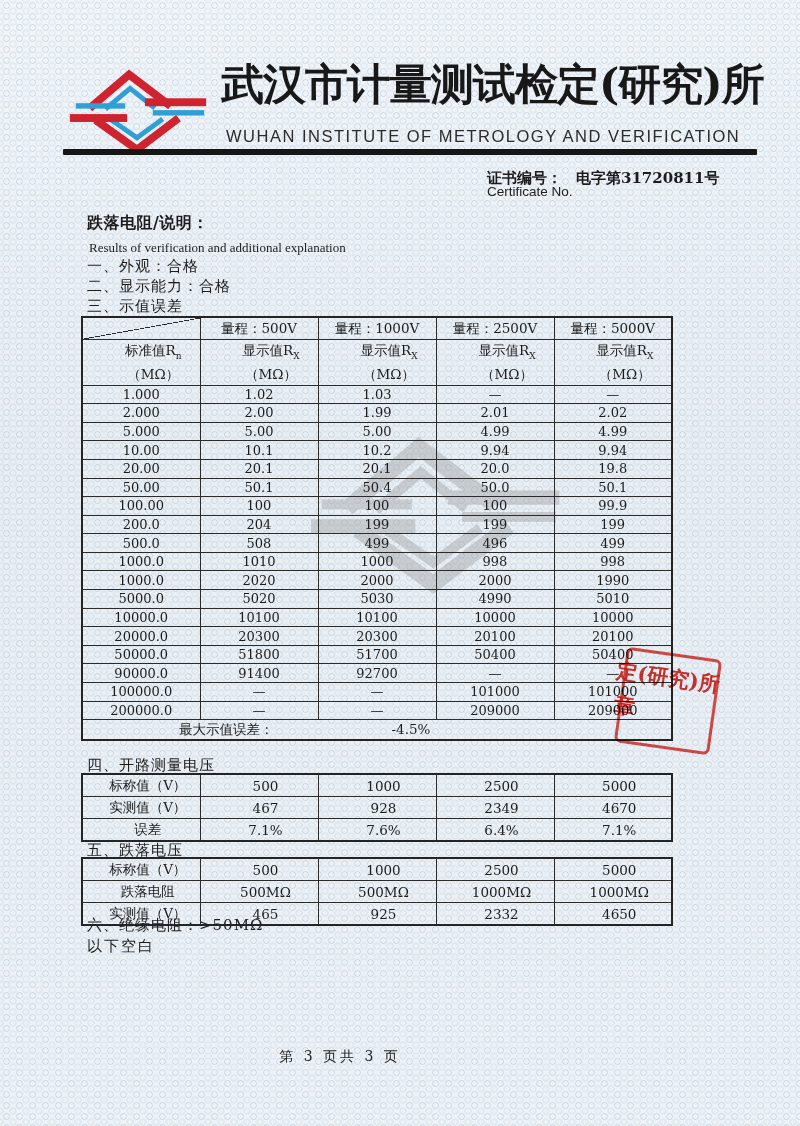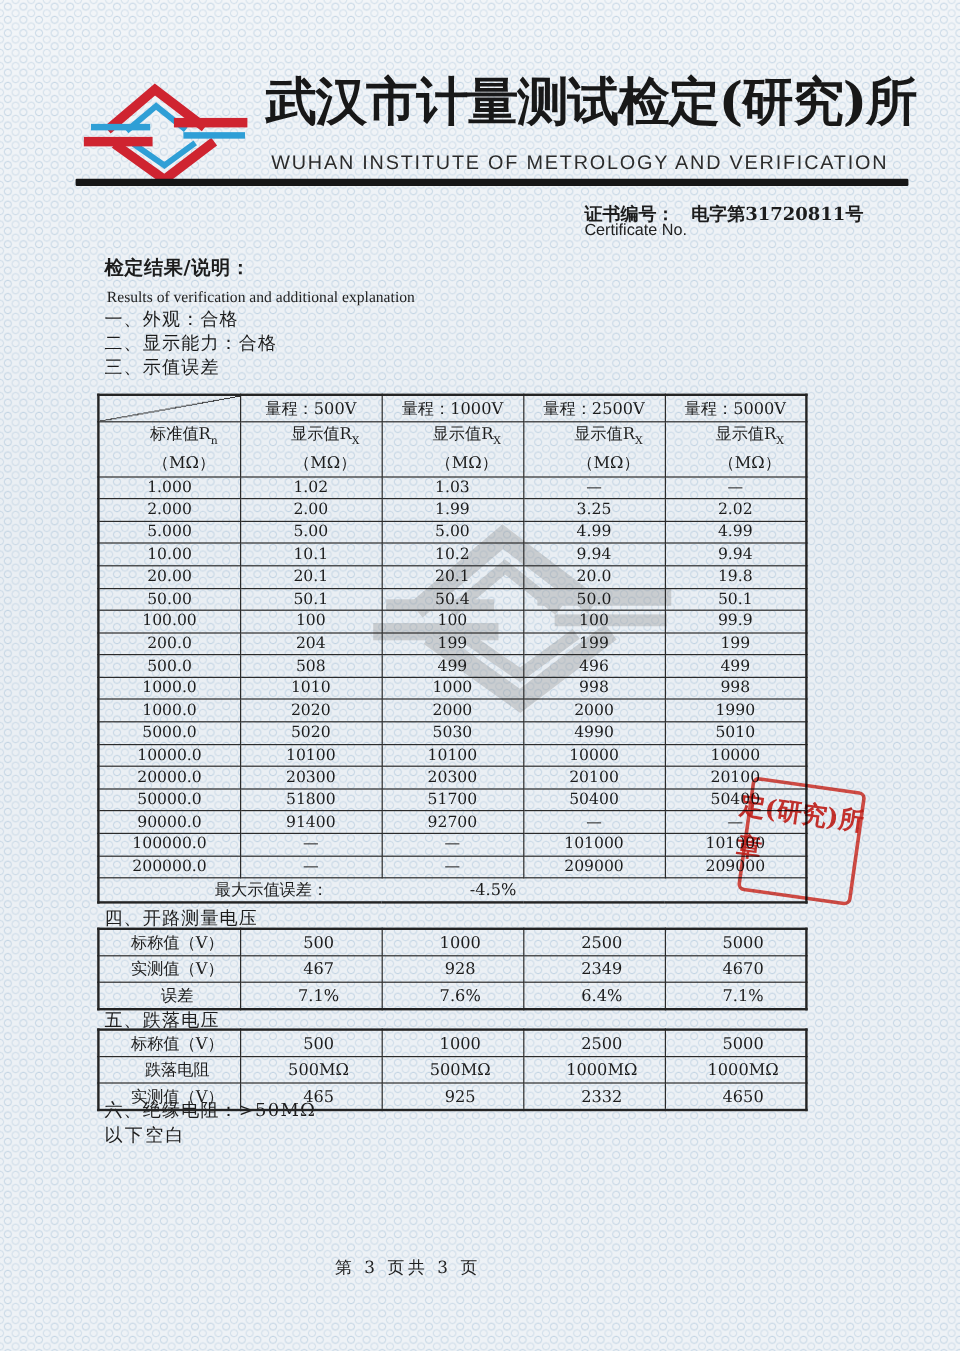--- a/index.html
+++ b/index.html
@@ -24,21 +24,21 @@
   .cert-line .num{margin-left:14px;}
   .cert-en{left:487px;top:184px;font-size:13.5px;font-family:"Liberation Sans",sans-serif;color:#222;}
   
   .res-head{left:87px;top:213px;font-size:16px;font-weight:700;letter-spacing:.5px;}
   .res-en{left:89px;top:240px;font-size:13px;font-family:Liberation Serif, serif;color:#222;}
   .itm{left:87px;font-size:15px;letter-spacing:1px;}
   .itm1{top:257px;} .itm2{top:277px;} .itm3{top:297px;}
   
   table{border-collapse:collapse;table-layout:fixed;background:transparent;z-index:2;}
   th,td{border:1px solid #2b2b2b;text-align:center;padding:0;font-weight:400;overflow:hidden;}
-  #t1{left:81px;top:328px;width:590px;border:2px solid #242424;}
+  #t1{left:81px;top:316px;width:590px;border:2px solid #242424;}
   #t1 th{font-size:13.5px;}
   #t1 .rrow th{height:21px;}
   #t1 .hrow th{height:43px;line-height:1.55;padding-left:24px;}
   #t1 tbody td{height:17.6px;font-size:13px;line-height:1;}
   #t1 tfoot td{height:19px;font-size:13.5px;text-align:left;}
   #t1 tfoot .lbl{padding-left:96px;}
   #t1 tfoot .val{margin-left:118px;}
   .diag-cell{position:relative;background:
      linear-gradient(to bottom right, rgba(0,0,0,0) 49.2%, #2b2b2b 49.2%, #2b2b2b 51.2%, rgba(0,0,0,0) 51.2%);}
   sub{font-size:9px;}
@@ -83,21 +83,21 @@
 
   <div class="abs title-en">WUHAN INSTITUTE OF METROLOGY AND VERIFICATION</div>
   <div class="abs title-cn">武汉市计量测试检定(研究)所</div>
   <div class="abs rule"></div>
 
   <div class="abs cert-line">
     <span>证书编号：</span><span class="num">电字第31720811号</span>
   </div>
   <div class="abs cert-en">Certificate No.</div>
 
-  <div class="abs res-head">检定结果/说明：</div>
+  <div class="abs res-head">跌落电阻/说明：</div>
   <div class="abs res-en">Results of verification and additional explanation</div>
   <div class="abs itm itm1">一、外观：合格</div>
   <div class="abs itm itm2">二、显示能力：合格</div>
   <div class="abs itm itm3">三、示值误差</div>
 
   <svg class="abs wm" viewBox="0 0 160 112" preserveAspectRatio="xMidYMid meet" xmlns="http://www.w3.org/2000/svg">
     <g fill="none" stroke-linejoin="miter">
       <polyline points="30,44 70,10 112,42" stroke-width="9"></polyline>
       <polyline points="36,56 78,86 120,54" stroke-width="9"></polyline>
       <polyline points="46,45 71,24 96,44" stroke-width="5.5"></polyline>
@@ -138,21 +138,21 @@
           <td>1.000</td>
           <td>1.02</td>
           <td>1.03</td>
           <td>—</td>
           <td>—</td>
         </tr>
         <tr>
           <td>2.000</td>
           <td>2.00</td>
           <td>1.99</td>
-          <td>3.25</td>
+          <td>2.01</td>
           <td>2.02</td>
         </tr>
         <tr>
           <td>5.000</td>
           <td>5.00</td>
           <td>5.00</td>
           <td>4.99</td>
           <td>4.99</td>
         </tr>
         <tr>

